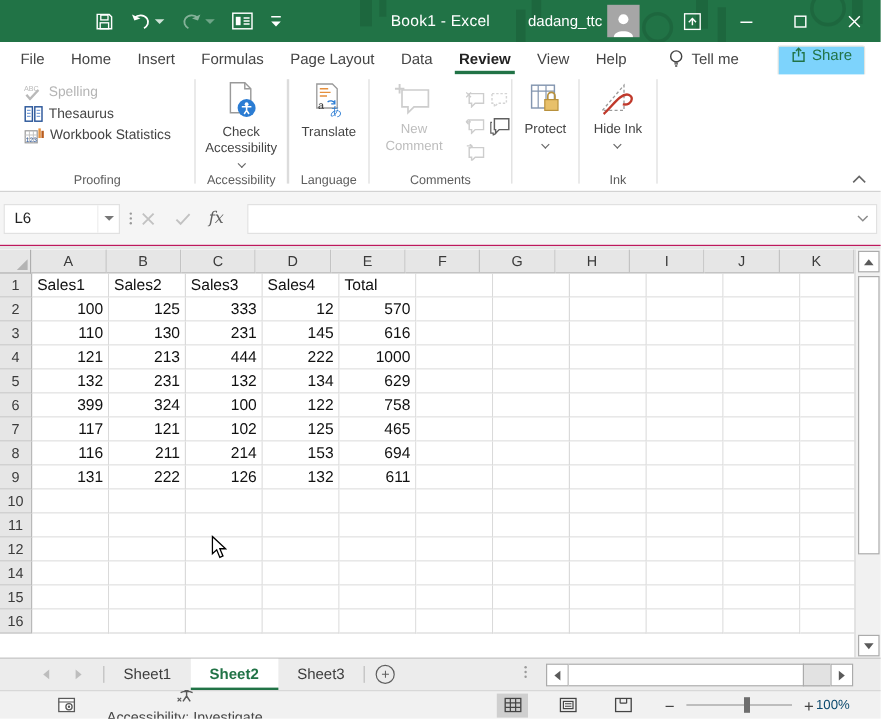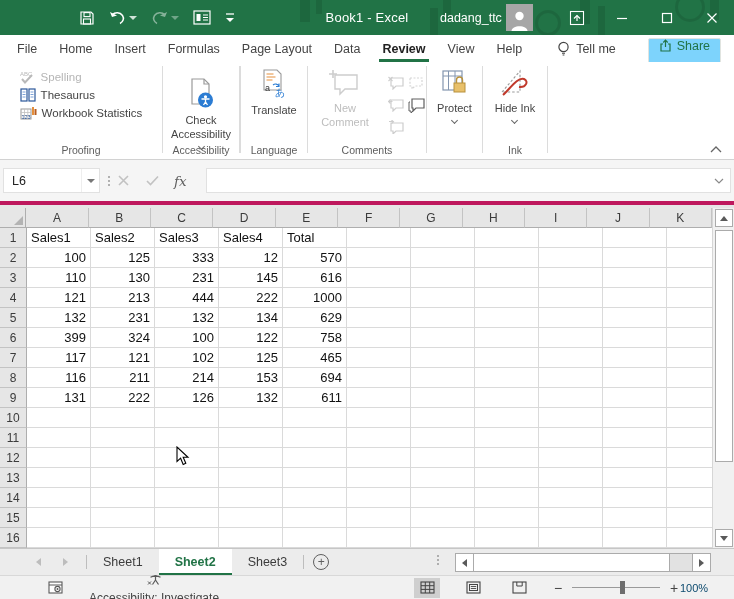--- a/index.html
+++ b/index.html
@@ -41,21 +41,21 @@
   .smallbtn.disabled { color:#b5b5b5; }
   .bigbtn { display:flex; flex-direction:column; align-items:center; font-size:11px; color:#444; text-align:center; line-height:1.25; padding:2px 6px 0; }
   .bigbtn.disabled { color:#bdbdbd; }
   .bigbtn .lbl { margin-top:4px; max-width:74px; }
   .chev { display:inline-block; width:5px; height:5px; border-right:1.4px solid #666; border-bottom:1.4px solid #666; transform:rotate(45deg) translateY(-2px); margin-left:3px; }
   .chev.below { margin:2px 0 0 0; transform:rotate(45deg); }
   .comment-icons { display:grid; grid-template-columns:20px 20px; grid-auto-rows:22px; margin:6px 0 0 4px; align-items:center; justify-items:center; }
   .ribbon-collapse { position:absolute; right:12px; bottom:6px; }
 
   
-  .formula-area { height:45px; background:#f5f5f5; border-bottom:4px solid #be185d; display:flex; align-items:center; padding:0 3px; }
+  .formula-area { height:45px; background:#f5f5f5; border-bottom:1px solid #be185d; display:flex; align-items:center; padding:0 3px; }
   .namebox { width:97px; height:25px; background:#fff; border:1px solid #e1e1e1; display:flex; align-items:center; font-size:12.5px; color:#222; }
   .namebox .nb-text { flex:1; padding-left:8px; }
   .nb-drop { width:18px; height:100%; display:flex; align-items:center; justify-content:center; border-left:1px solid #eee; }
   .tri-down { width:0; height:0; border-left:4px solid transparent; border-right:4px solid transparent; border-top:4px solid #777; }
   .vdots { width:14px; display:flex; flex-direction:column; align-items:center; gap:2px; margin:0 2px; }
   .vdots i { width:2px; height:2px; background:#9a9a9a; border-radius:50%; }
   .fbtn { width:28px; height:25px; display:flex; align-items:center; justify-content:flex-start; font-size:13px; }
   .fbtn.gray { color:#c2c2c2; }
   .fx { font-family:"DejaVu Serif", serif; font-style:italic; color:#5f5f5f; font-size:13.5px; }
   .formula-input { flex:1; height:25px; background:#fff; border:1px solid #e1e1e1; margin-left:4px; display:flex; align-items:center; justify-content:flex-end; padding-right:6px; }
@@ -255,21 +255,21 @@
             <rect x="14.5" y="3" width="2" height="6" fill="#b85c1e"></rect>
           </svg>
         <span>Workbook Statistics</span>
       </div>
     </div>
     <div class="glabel">Proofing</div>
   </div>
 
   <div class="gdivider"></div>
 
-  <div class="rgroup" style="width:76px;justify-content:center;">
+  <div class="rgroup" style="width:76px;">
     <div class="bigbtn">
       <svg width="30" height="32" viewBox="0 0 30 32">
           <path d="M6 1 h12 l5 5 v20 h-17 z" fill="#fff" stroke="#9a9a9a" stroke-width="1.2"></path>
           <path d="M18 1 v5 h5" fill="none" stroke="#9a9a9a" stroke-width="1.2"></path>
           <circle cx="19.5" cy="22" r="7.5" fill="#2b7cd3"></circle>
           <circle cx="19.5" cy="18.8" r="1.6" fill="#fff"></circle>
           <path d="M15.5 21 h8 M19.5 21.5 v3 M17.5 27 l2-3 2 3" stroke="#fff" stroke-width="1.3" fill="none"></path>
         </svg>
       <span class="lbl">Check Accessibility</span>
       <span class="chev below"></span>
@@ -592,34 +592,20 @@
         <div class="gcell"></div>
         <div class="gcell"></div>
         <div class="gcell"></div>
         <div class="gcell"></div>
         <div class="gcell"></div>
         <div class="gcell"></div>
         <div class="gcell"></div>
         <div class="gcell"></div>
       </div>
       <div class="grow">
-        <div class="rowhead">13</div>
-        <div class="gcell"></div>
-        <div class="gcell"></div>
-        <div class="gcell"></div>
-        <div class="gcell"></div>
-        <div class="gcell"></div>
-        <div class="gcell"></div>
-        <div class="gcell"></div>
-        <div class="gcell"></div>
-        <div class="gcell"></div>
-        <div class="gcell"></div>
-        <div class="gcell"></div>
-      </div>
-      <div class="grow">
         <div class="rowhead">14</div>
         <div class="gcell"></div>
         <div class="gcell"></div>
         <div class="gcell"></div>
         <div class="gcell"></div>
         <div class="gcell"></div>
         <div class="gcell"></div>
         <div class="gcell"></div>
         <div class="gcell"></div>
         <div class="gcell"></div>

